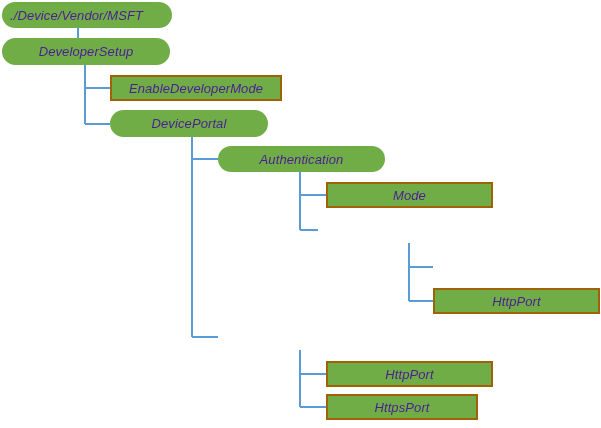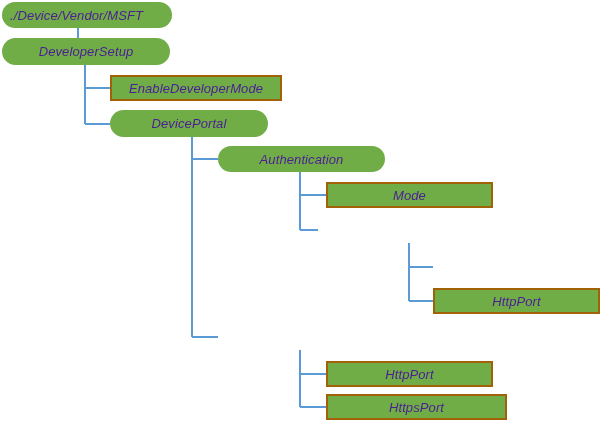--- a/index.html
+++ b/index.html
@@ -98,15 +98,15 @@
 
   <div class="node pill center" style="left:218px; top:146px; width:167px; height:26px;">Authentication</div>
 
 
 
   <div class="node rect center" style="left:433px; top:288px; width:167px; height:26px;">HttpPort</div>
 
 
   <div class="node rect center" style="left:326px; top:361px; width:167px; height:26px;">HttpPort</div>
 
-  <div class="node rect center" style="left:326px; top:394px; width:181px; height:26px;">HttpsPort</div>
+  <div class="node rect center" style="left:326px; top:394px; width:152px; height:26px;">HttpsPort</div>
 
 </div>
 
 </body></html>

